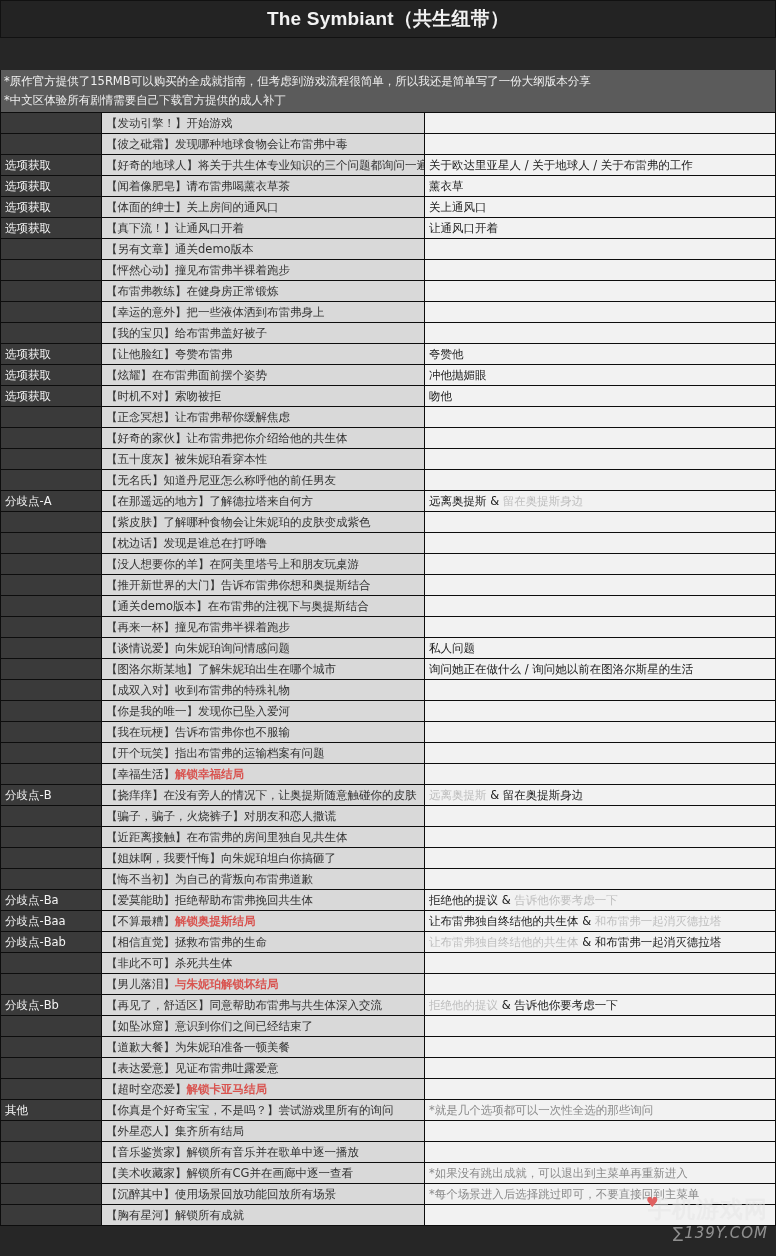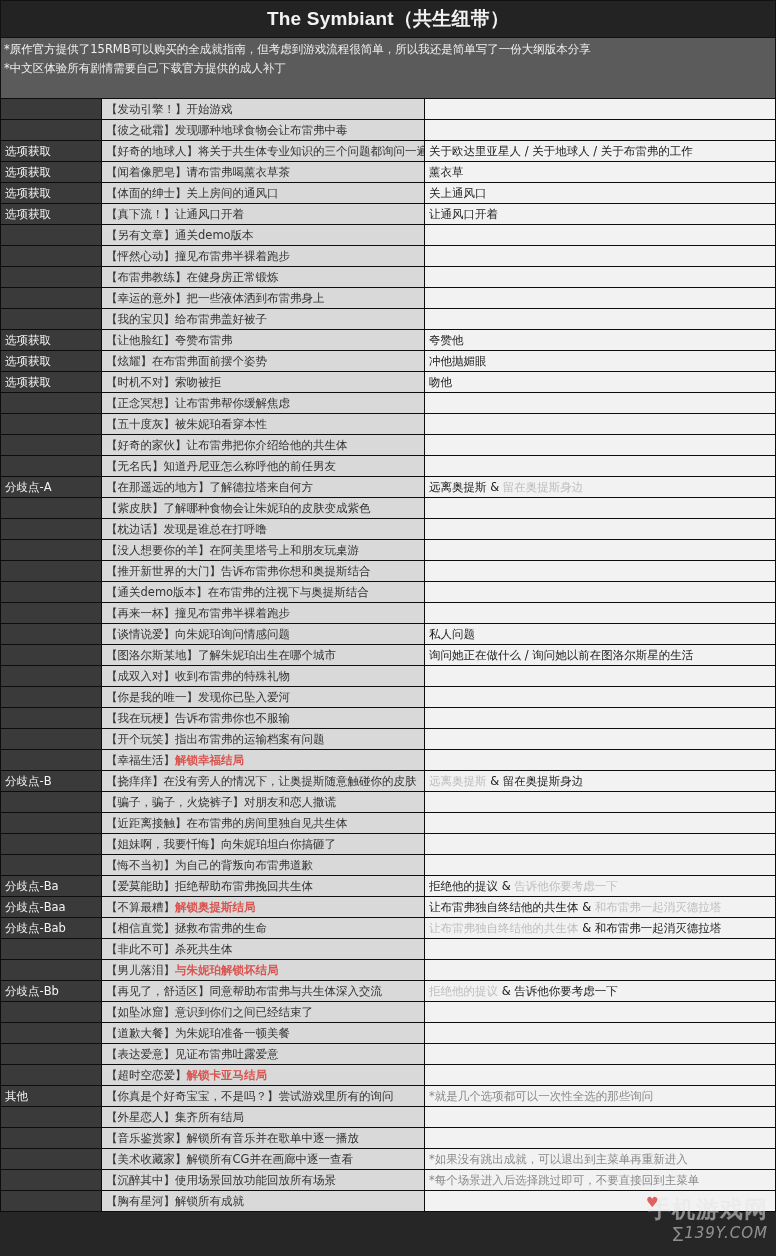--- a/index.html
+++ b/index.html
@@ -11,22 +11,22 @@
   .sheet { position: relative; width: 776px; height: 1256px; background: #262626; }
   .title-bar {
     height: 38px; background: #232323; border: 1px solid #111;
     box-sizing: border-box; display: flex; align-items: center; justify-content: center;
   }
   .title-bar span {
     color: #f2f2f2; font-family: Liberation Sans, sans-serif;
     font-size: 19px; font-weight: bold; letter-spacing: 0.2px;
   }
   .notes {
-    height: 60px; background: #5b5b5b; border-left: 1px solid #111; border-right: 1px solid #111;
-    box-sizing: border-box; padding: 2px 0 0 3px;
+    height: 42px; background: #5b5b5b; border-left: 1px solid #111; border-right: 1px solid #111;
+    box-sizing: border-box; padding: 2px 0 0 3px; margin-top: 32px;
   }
   .notes div { color: #f0f0f0; font-size: 11.5px; line-height: 19px; white-space: nowrap; }
   table.grid {
     border-collapse: collapse; table-layout: fixed; width: 776px;
   }
   table.grid td {
     height: 20px; padding: 0 0 0 4px; border: 1px solid #0d0d0d;
     font-size: 11.5px; line-height: 20px; white-space: nowrap; overflow: hidden;
     box-sizing: border-box;
   }
@@ -129,26 +129,26 @@
           <td class="c-ach"><span>【时机不对】</span><span>索吻被拒</span></td>
           <td class="c-note"><span>吻他</span></td>
         </tr>
         <tr>
           <td class="c-label"></td>
           <td class="c-ach"><span>【正念冥想】</span><span>让布雷弗帮你缓解焦虑</span></td>
           <td class="c-note"></td>
         </tr>
         <tr>
           <td class="c-label"></td>
+          <td class="c-ach"><span>【好奇的家伙】</span><span>让布雷弗把你介绍给他的共生体</span></td>
+          <td class="c-note"></td>
+        </tr>
+        <tr>
+          <td class="c-label"></td>
           <td class="c-ach"><span>【五十度灰】</span><span>被朱妮珀看穿本性</span></td>
-          <td class="c-note"></td>
-        </tr>
-        <tr>
-          <td class="c-label"></td>
-          <td class="c-ach"><span>【好奇的家伙】</span><span>让布雷弗把你介绍给他的共生体</span></td>
           <td class="c-note"></td>
         </tr>
         <tr>
           <td class="c-label"></td>
           <td class="c-ach"><span>【无名氏】</span><span>知道丹尼亚怎么称呼他的前任男友</span></td>
           <td class="c-note"></td>
         </tr>
         <tr>
           <td class="c-label">分歧点-A</td>
           <td class="c-ach"><span>【在那遥远的地方】</span><span>了解德拉塔来自何方</span></td>

